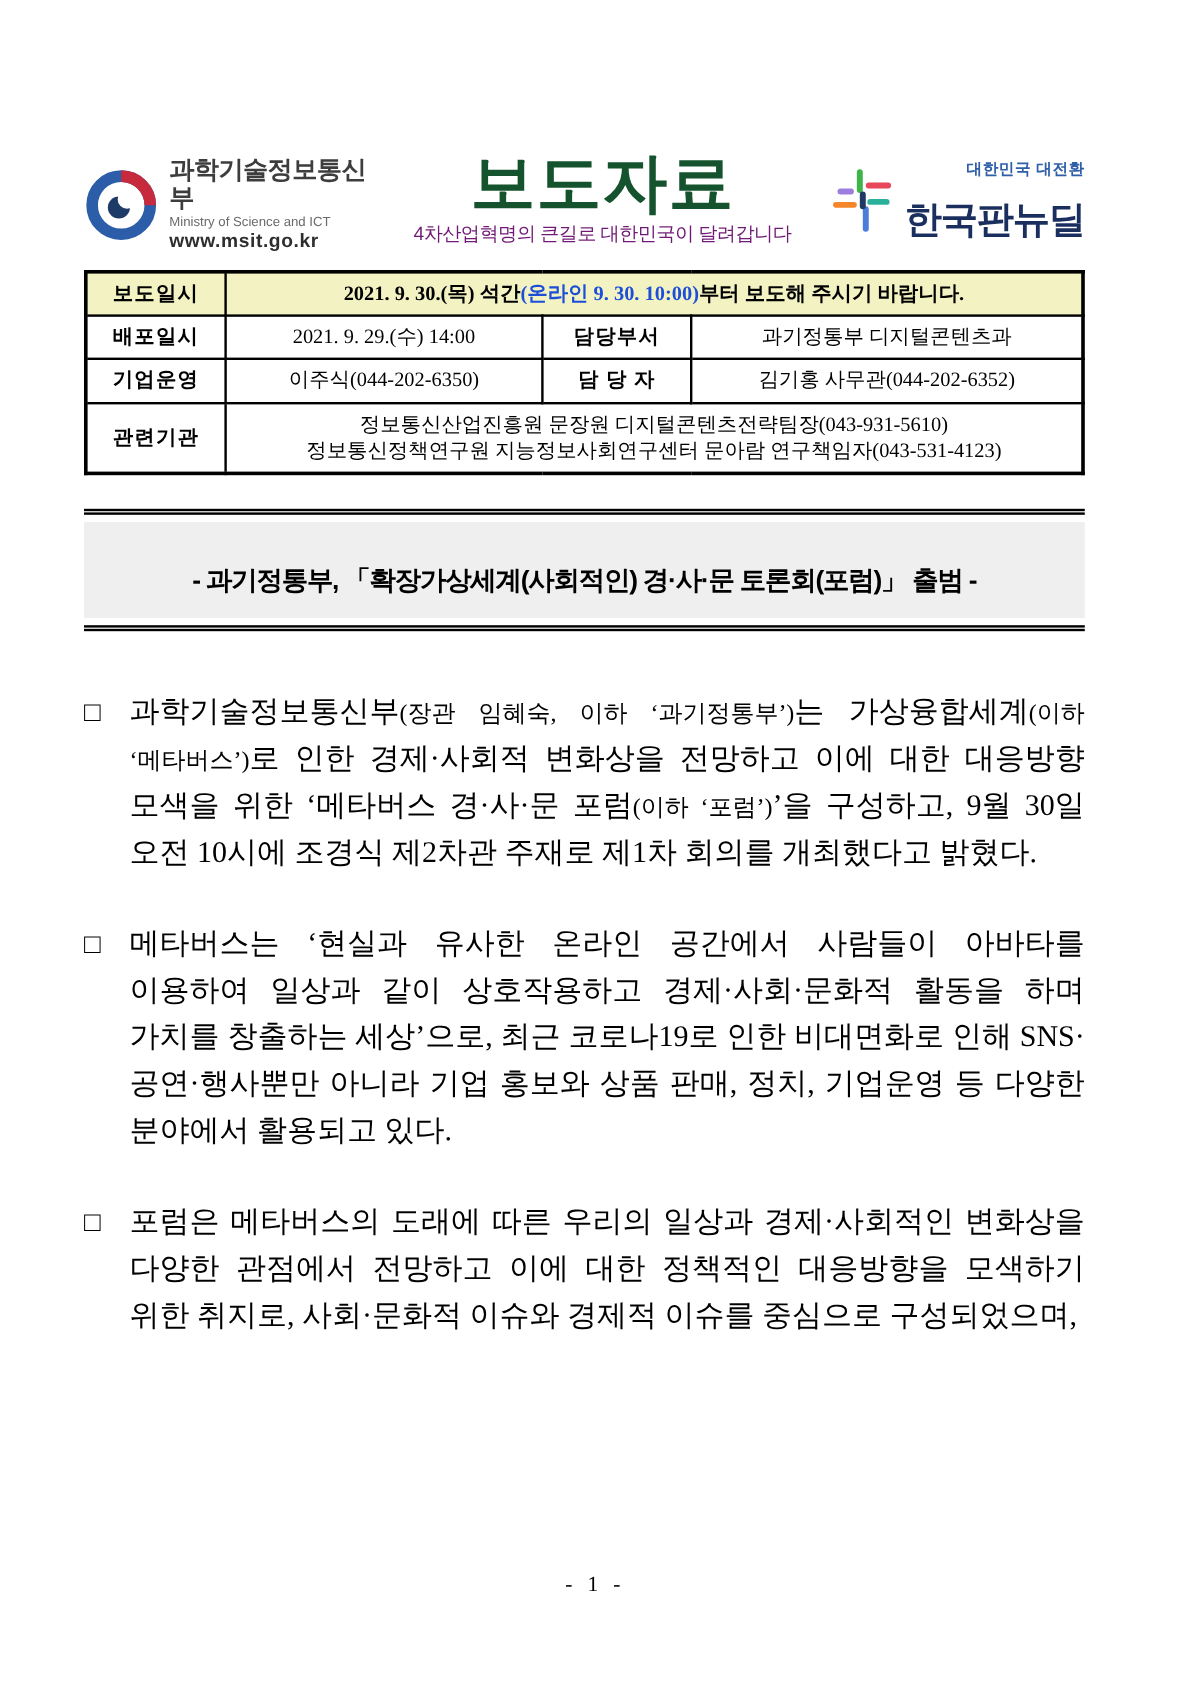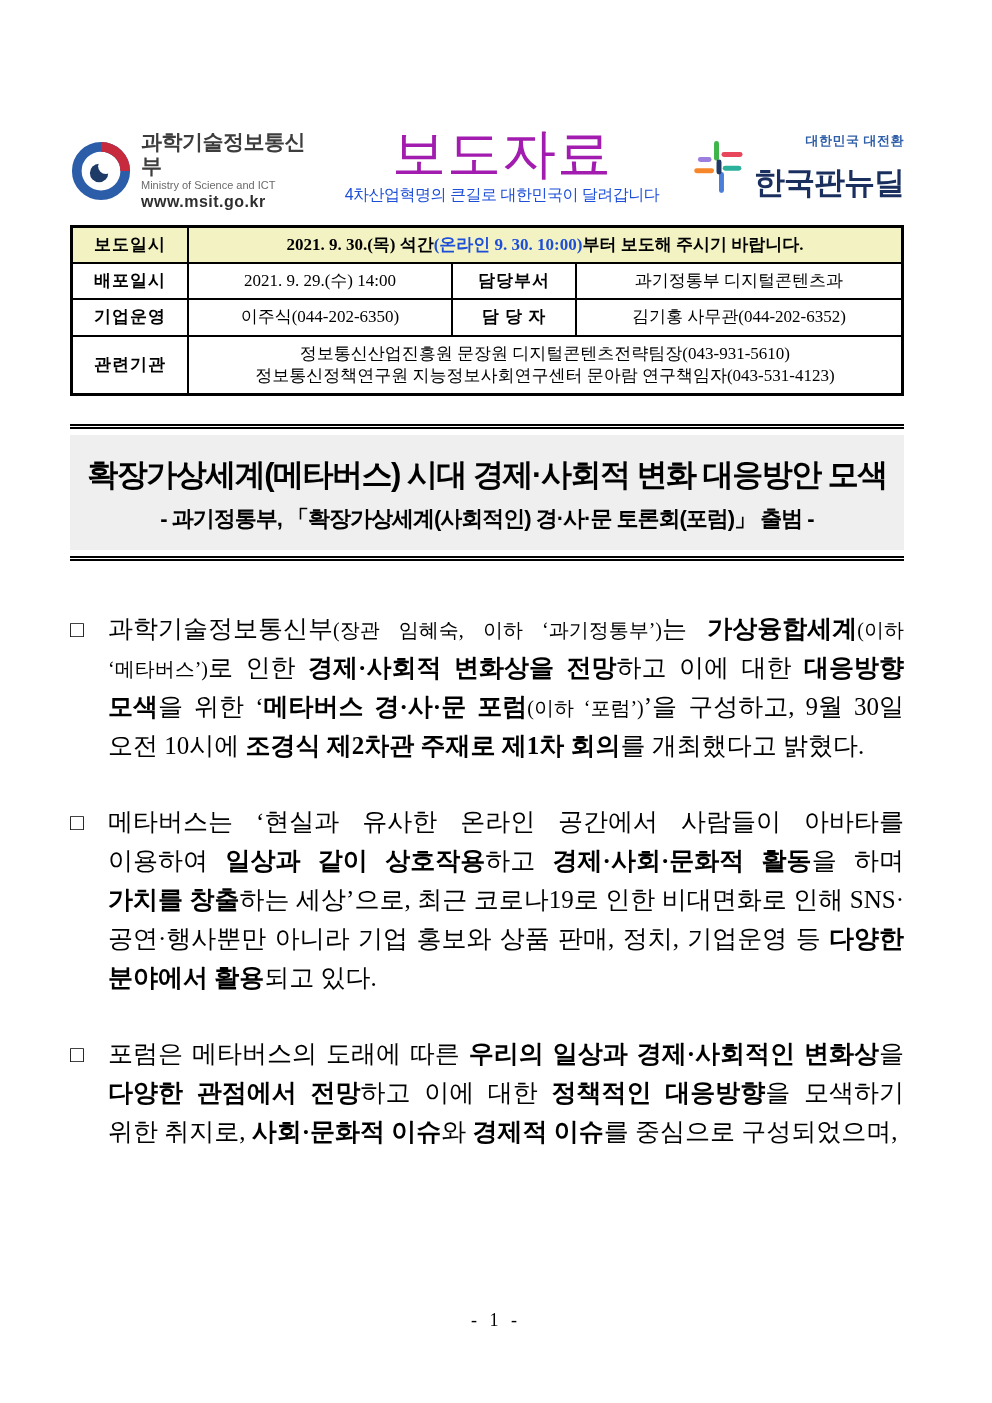--- a/index.html
+++ b/index.html
@@ -15,43 +15,43 @@
   }
   
   .masthead{display:flex;align-items:flex-start;justify-content:space-between;margin-bottom:14px;}
   .ministry{display:flex;align-items:center;gap:9px;width:248px;flex:none;padding-top:4px;}
   .ministry svg{flex:none;}
   .ministry-txt{display:flex;flex-direction:column;line-height:1.12;font-family:"Liberation Sans","DejaVu Sans",sans-serif;}
   .ministry-name{font-size:21px;font-weight:700;color:#3d3d3d;letter-spacing:-0.5px;}
   .ministry-en{font-size:11px;color:#6a6a6a;margin-top:2px;}
   .ministry-url{font-size:16px;font-weight:700;color:#2e2e2e;margin-top:2px;letter-spacing:0.5px;}
   .pr-center{flex:1;text-align:center;padding-top:0;}
-  .pr-title{font-family:"Liberation Sans","DejaVu Sans",sans-serif;font-size:54px;font-weight:400;color:#a21caf;letter-spacing:1px;line-height:1.0;}
-  .pr-tagline{font-family:"Liberation Sans","DejaVu Sans",sans-serif;font-size:16px;color:#1d4ed8;margin-top:5px;letter-spacing:-0.5px;}
+  .pr-title{font-family:"Liberation Sans","DejaVu Sans",sans-serif;font-size:54px;font-weight:700;color:#14532d;letter-spacing:1px;line-height:1.0;}
+  .pr-tagline{font-family:"Liberation Sans","DejaVu Sans",sans-serif;font-size:16px;color:#701a75;margin-top:5px;letter-spacing:-0.5px;}
   .newdeal{display:flex;align-items:center;gap:4px;width:218px;flex:none;justify-content:flex-end;padding-top:8px;}
   .newdeal-txt{display:flex;flex-direction:column;align-items:flex-end;font-family:"Liberation Sans","DejaVu Sans",sans-serif;line-height:1.05;}
   .newdeal-top{font-size:13px;font-weight:700;color:#2f5fa8;letter-spacing:0.5px;}
   .newdeal-name{font-size:31px;font-weight:900;color:#1b2f5e;letter-spacing:-1px;margin-top:19px;}
   
   table.info{width:100%;border-collapse:collapse;border:3px solid #000;table-layout:fixed;}
   table.info td{border:2px solid #000;text-align:center;vertical-align:middle;padding:6px 4px;font-size:17px;line-height:1.3;}
   td.lbl{font-weight:700;letter-spacing:1px;}
   tr.hl td{background:#f2f2c2;font-weight:700;}
   .red{color:#1d4ed8;}
   td.two-lines{font-size:19.5px;line-height:1.45;padding:5px 2px;}
   
   .headline{margin-top:28px;border-top:5px double #000;border-bottom:5px double #000;padding:6px 0;}
   .headline-inner{background:#efefef;text-align:center;padding:22px 6px 16px 6px;}
   .headline-title{font-family:"Liberation Sans","DejaVu Sans",sans-serif;font-size:31px;font-weight:900;letter-spacing:-1.5px;margin:0;line-height:1.15;}
   .headline-sub{font-family:"Liberation Sans","DejaVu Sans",sans-serif;font-size:22px;font-weight:700;letter-spacing:-1px;margin:12px 0 0 0;}
   
   .doc-body{margin-top:48px;font-size:25px;line-height:1.56;text-align:justify;word-break:keep-all;}
   .para{margin:0 0 37px 0;padding-left:38px;text-indent:-38px;}
   .bullet{display:inline-block;width:38px;text-indent:0;font-size:23px;}
-  .para .b{font-weight:700;margin-top:25px;}
+  .para .b{font-weight:400;margin-top:25px;}
   .para .small{font-size:20px;}
   
   .pageno{position:absolute;left:0;right:0;bottom:72px;text-align:center;font-size:18px;letter-spacing:4px;color:#000;}
 </style>
 </head>
 <body>
 
 <div class="page">
 
   <header class="masthead">
@@ -119,21 +119,20 @@
     </tr>
     <tr>
       <td class="lbl">관련기관</td>
       <td colspan="3" class="two-lines"><span>정보통신산업진흥원 문장원 디지털콘텐츠전략팀장(043-931-5610)</span><br><span>정보통신정책연구원 지능정보사회연구센터 문아람 연구책임자(043-531-4123)</span></td>
     </tr>
   </tbody>
     </table>
 
   <section class="headline">
     <div class="headline-inner">
-      <h1 class="headline-title">확장가상세계(메타버스) 시대 경제·사회적 변화 대응방안 모색</h1>
       <h2 class="headline-sub">- 과기정통부, 「확장가상세계(사회적인) 경·사·문 토론회(포럼)」 출범 -</h2>
     </div>
   </section>
 
   <main class="doc-body">
     <p class="para"><span class="bullet">□</span><span><span>과학기술정보통신부</span><span class="small">(장관 임혜숙, 이하 ‘과기정통부’)</span><span>는 </span><span class="b">가상융합세계</span><span class="small">(이하 ‘메타버스’)</span><span>로 인한 </span><span class="b">경제·사회적 변화상을 전망</span><span>하고 이에 대한 </span><span class="b">대응방향 모색</span><span>을 위한 ‘</span><span class="b">메타버스 경·사·문 포럼</span><span class="small">(이하 ‘포럼’)</span><span>’을 구성하고, 9월 30일 오전 10시에 </span><span class="b">조경식 제2차관 주재로 제1차 회의</span><span>를 개최했다고 밝혔다.</span></span></p>
     <p class="para"><span class="bullet">□</span><span><span>메타버스는 ‘현실과 유사한 온라인 공간에서 사람들이 아바타를 이용하여 </span><span class="b">일상과 같이 상호작용</span><span>하고 </span><span class="b">경제·사회·문화적 활동</span><span>을 하며 </span><span class="b">가치를 창출</span><span>하는 세상’으로, 최근 코로나19로 인한 비대면화로 인해 SNS·공연·행사뿐만 아니라 기업 홍보와 상품 판매, 정치, 기업운영 등 </span><span class="b">다양한 분야에서 활용</span><span>되고 있다.</span></span></p>
     <p class="para"><span class="bullet">□</span><span><span>포럼은 메타버스의 도래에 따른 </span><span class="b">우리의 일상과 경제·사회적인 변화상</span><span>을 </span><span class="b">다양한 관점에서 전망</span><span>하고 이에 대한 </span><span class="b">정책적인 대응방향</span><span>을 모색하기 위한 취지로, </span><span class="b">사회·문화적 이슈</span><span>와 </span><span class="b">경제적 이슈</span><span>를 중심으로 구성되었으며,</span></span></p>
   </main>
 

